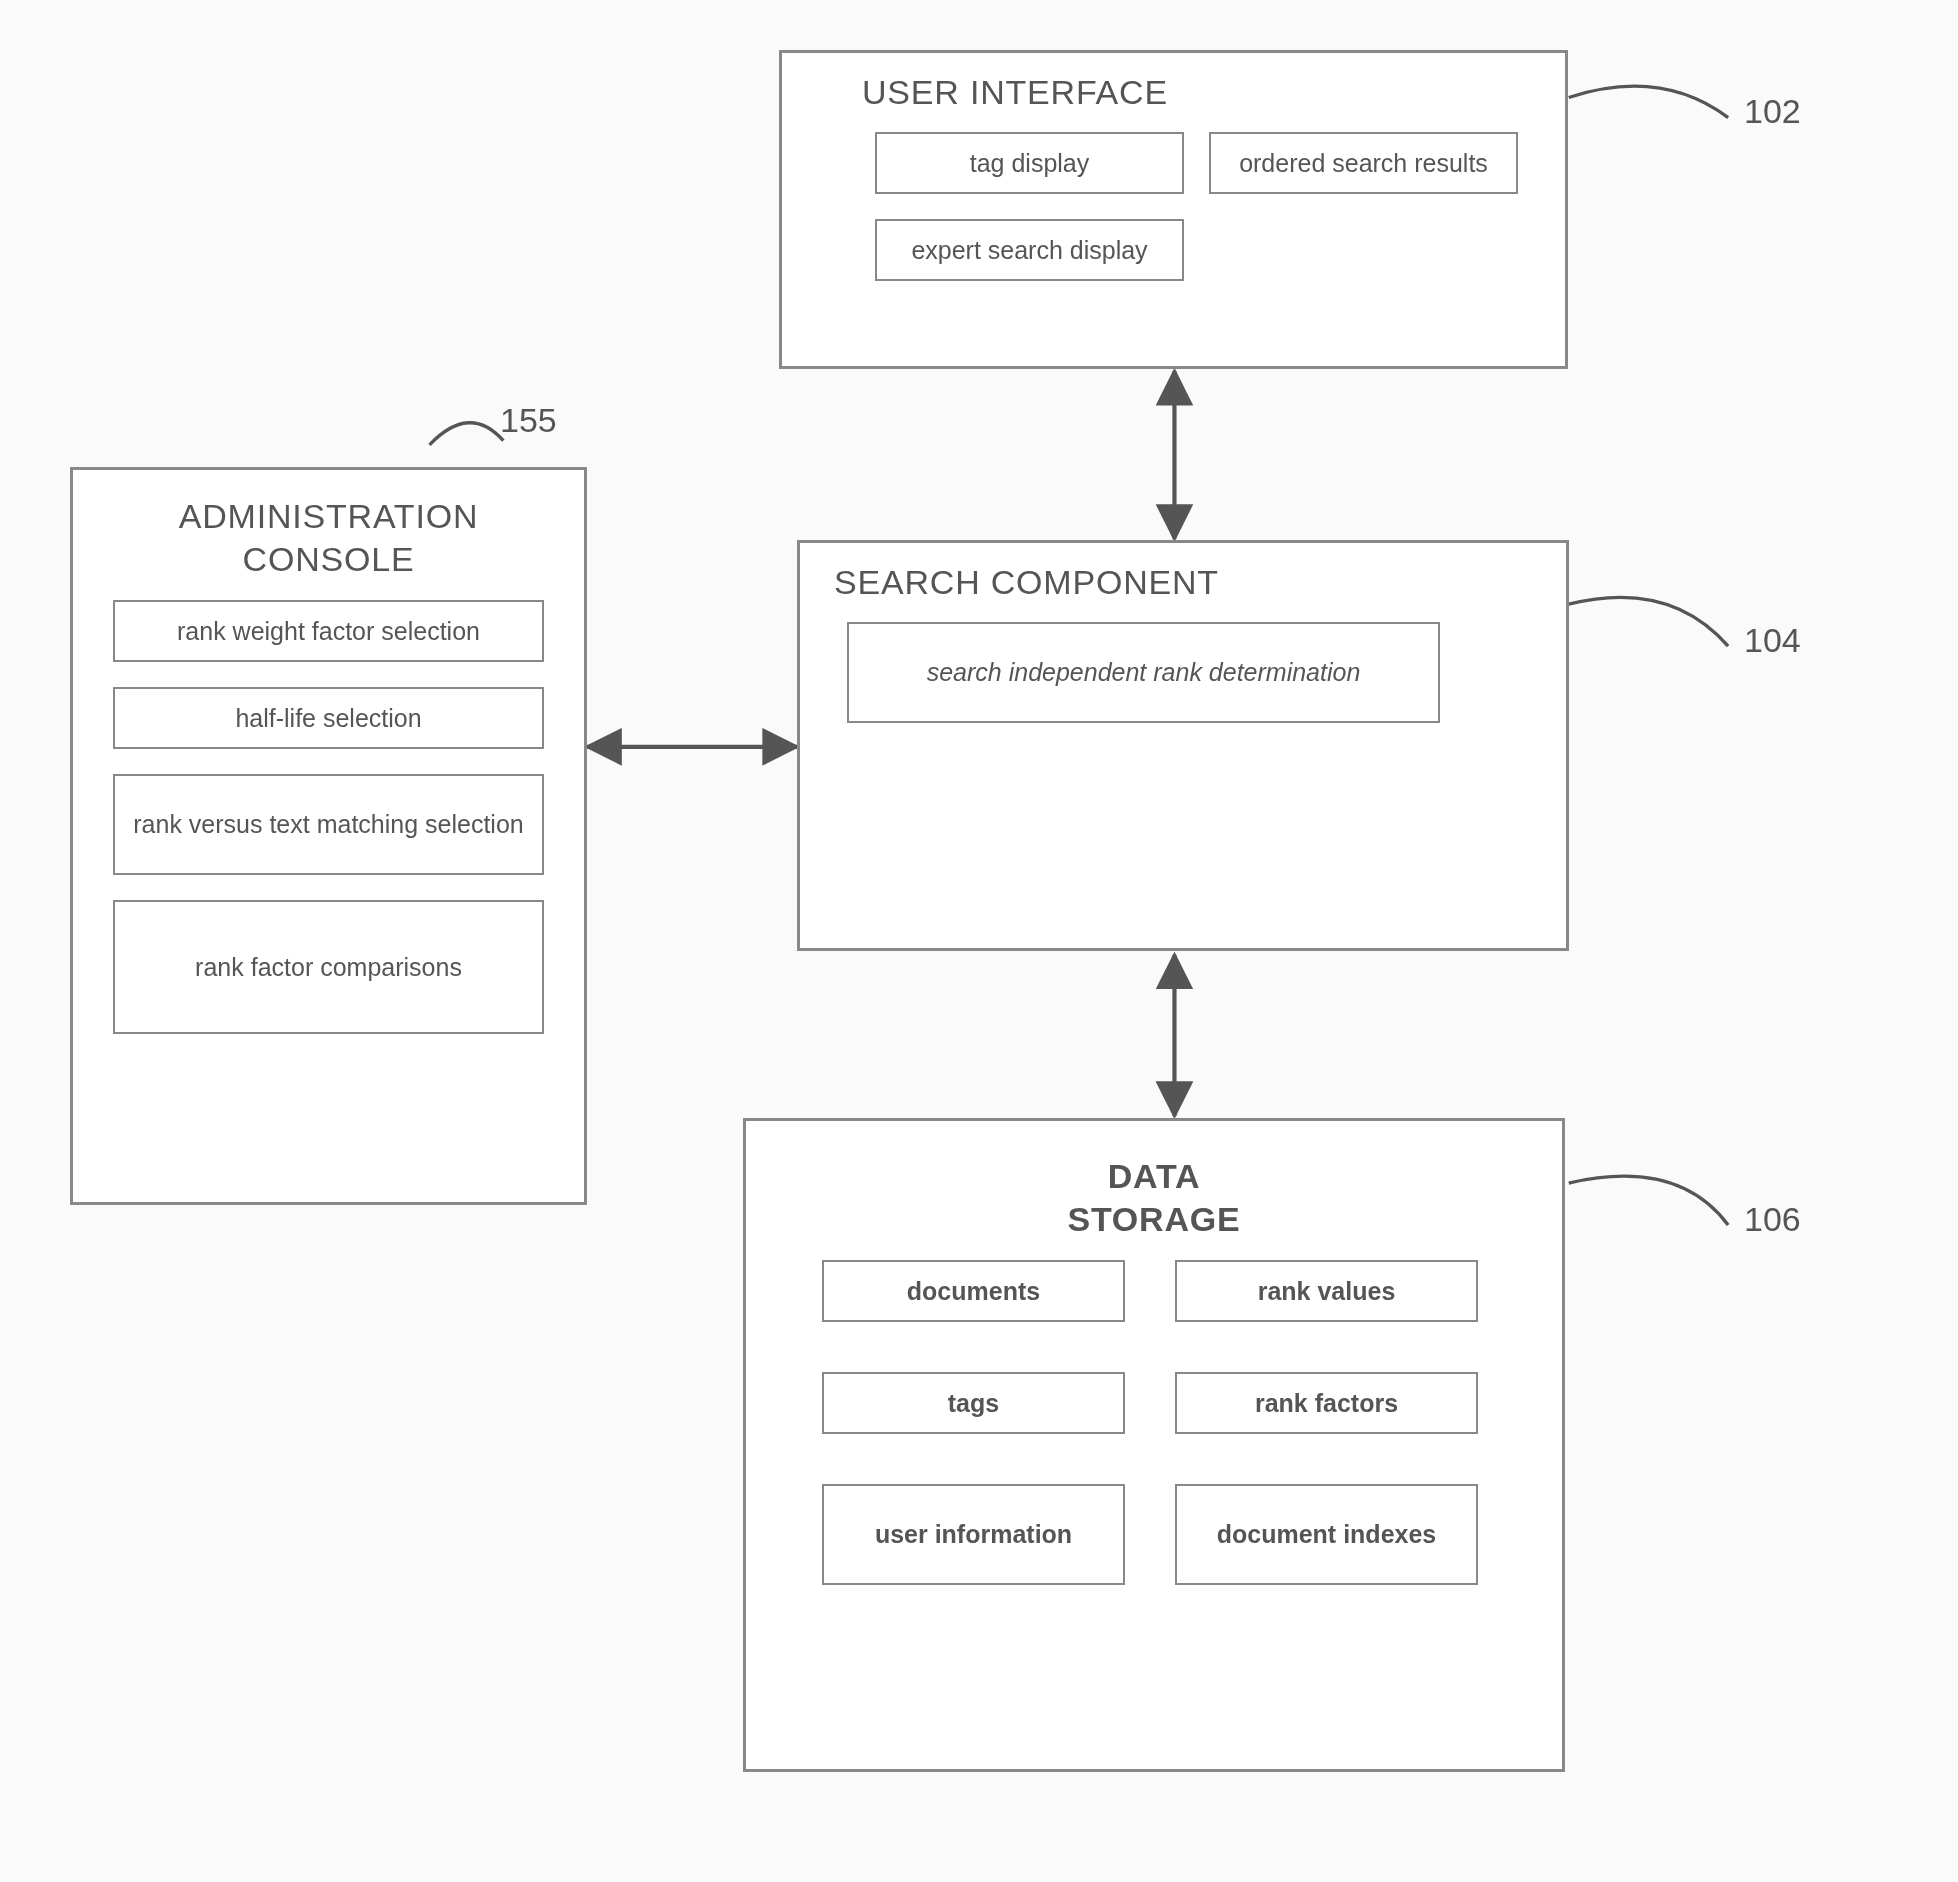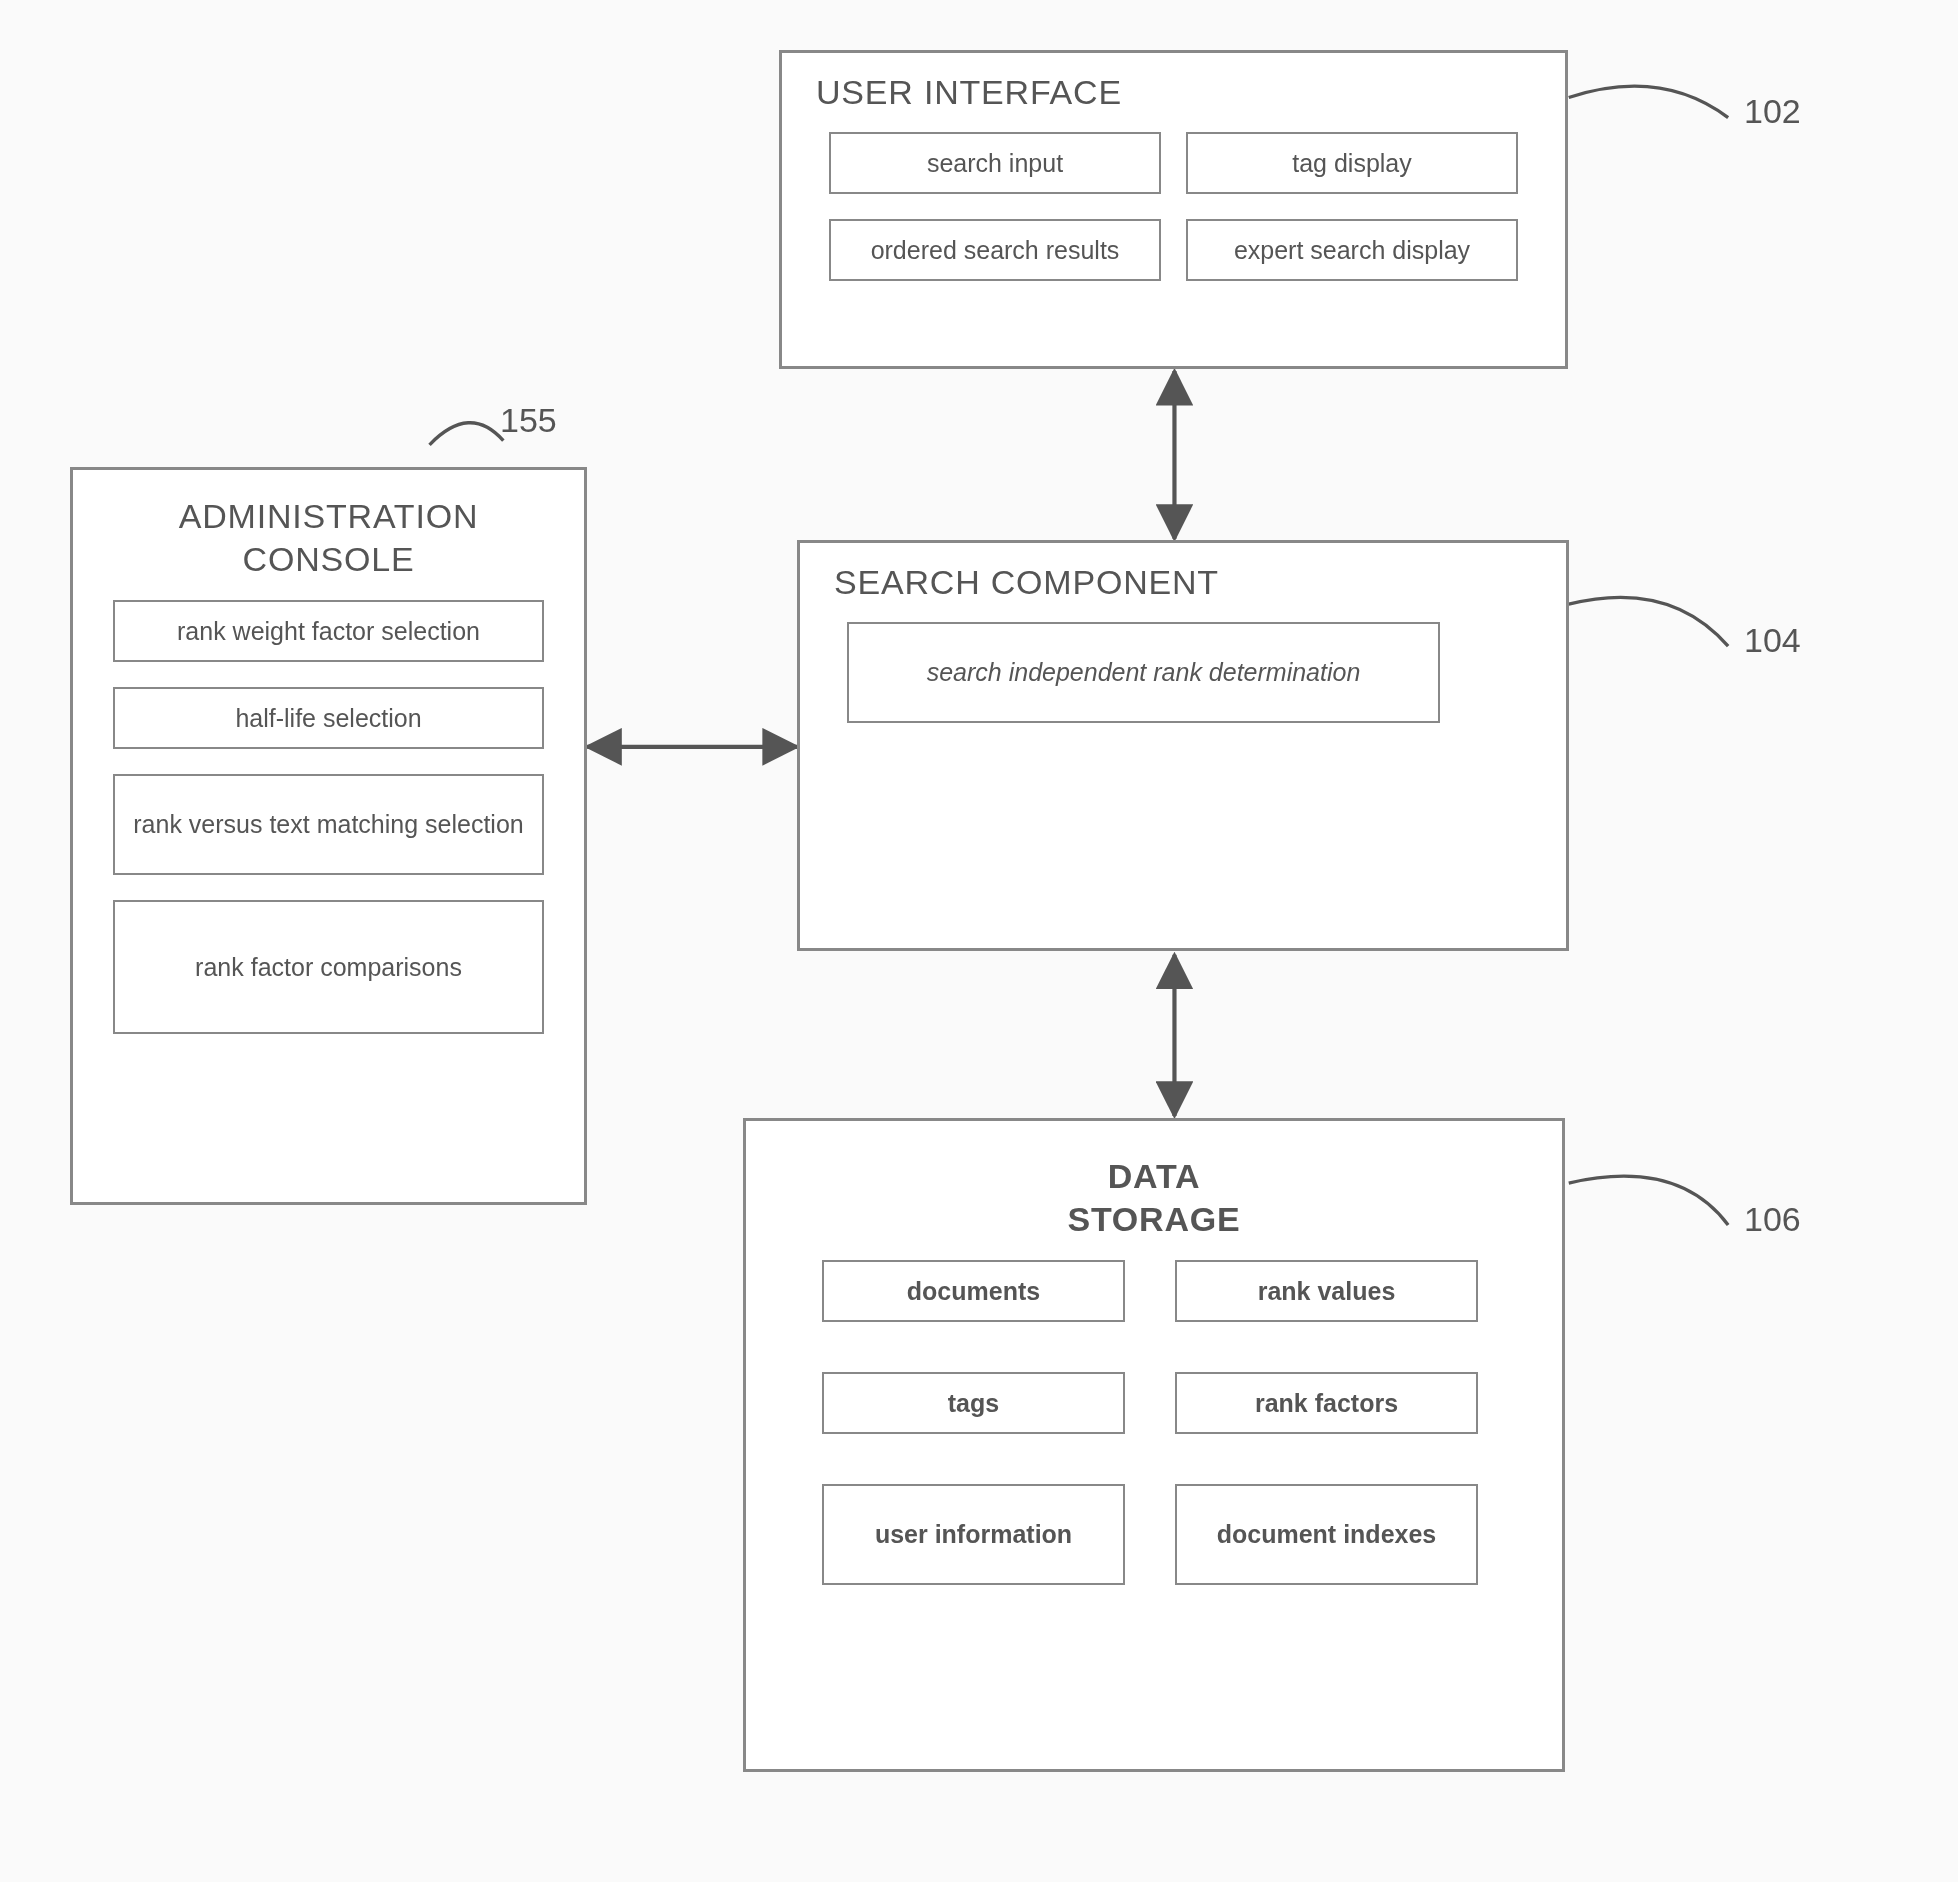--- a/index.html
+++ b/index.html
@@ -94,24 +94,23 @@
     <path d="M 1870 720 Q 1990 690 2060 770" stroke="#555" stroke-width="4" fill="none"></path>
     <path d="M 1870 1410 Q 2000 1380 2060 1460" stroke="#555" stroke-width="4" fill="none"></path>
     <path d="M 512 530 Q 560 480 600 525" stroke="#555" stroke-width="4" fill="none"></path>
   </svg>
 
   <div class="ref" style="left:1744px; top:92px;">102</div>
   <div class="ref" style="left:1744px; top:621px;">104</div>
   <div class="ref" style="left:1744px; top:1200px;">106</div>
   <div class="ref" style="left:500px;  top:401px;">155</div>
 
-  <div class="block" style="left:779px; top:50px; width:789px; height:319px;">
+  <div class="block" style="left:779px; top:50px; width:789px; height:319px;padding-left:46px;">
     <div class="block-title">USER INTERFACE</div>
     <div class="sub-grid two">
-      <div class="sub">search input</div>
       <div class="sub">tag display</div>
       <div class="sub">ordered search results</div>
       <div class="sub">expert search display</div>
     </div>
   </div>
 
   <div class="block" style="left:797px; top:540px; width:772px; height:411px;">
     <div class="block-title">SEARCH COMPONENT</div>
     <div class="sub-grid one" style="padding-right:126px; gap:32px;font-style:italic;">
       <div class="sub tall">search independent rank determination</div>

